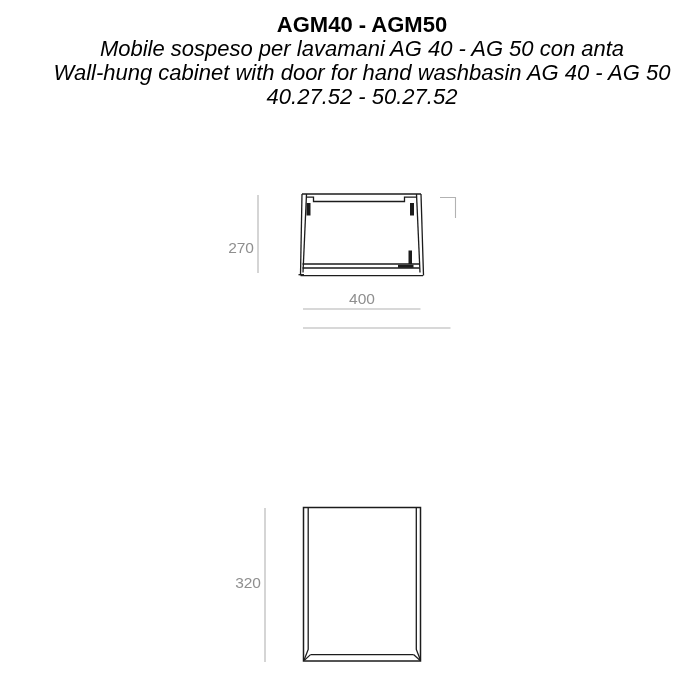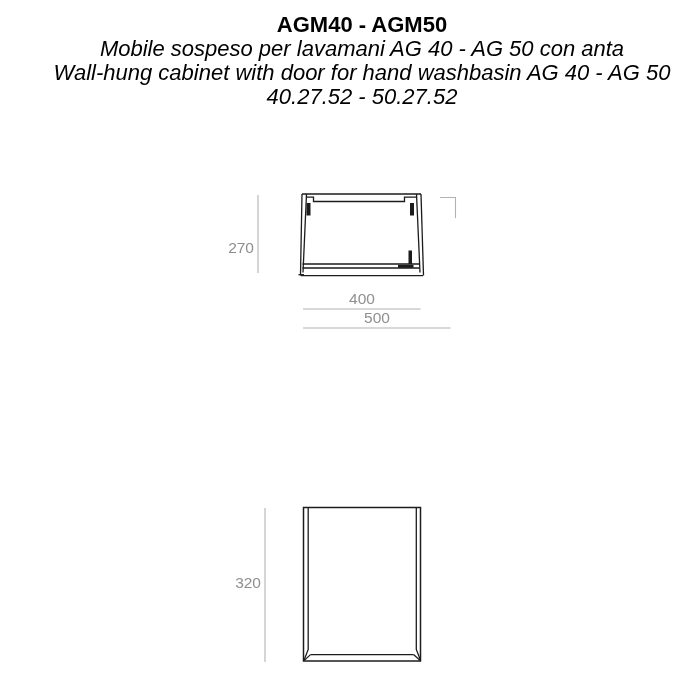--- a/index.html
+++ b/index.html
@@ -79,16 +79,15 @@
       <path class="k" d="M413.5 654.6 L420.2 660.4"></path>
     </g>
 
     <g>
       <path class="g" d="M265 508 V662"></path>
     </g>
   </svg>
 
   <div class="dim-label dim-right" style="left:202px; top:224px; width:52px;margin-top:16px;">270</div>
   <div class="dim-label dim-center" style="left:303px; top:291px; width:118px;text-align:center;">400</div>
-  <div class="dim-label dim-center" style="left:303px; top:310px; width:148px;">500</div>
   <div class="dim-label dim-right" style="left:209px; top:575px; width:52px;">320</div>
 
 </div>
 
 </body></html>

